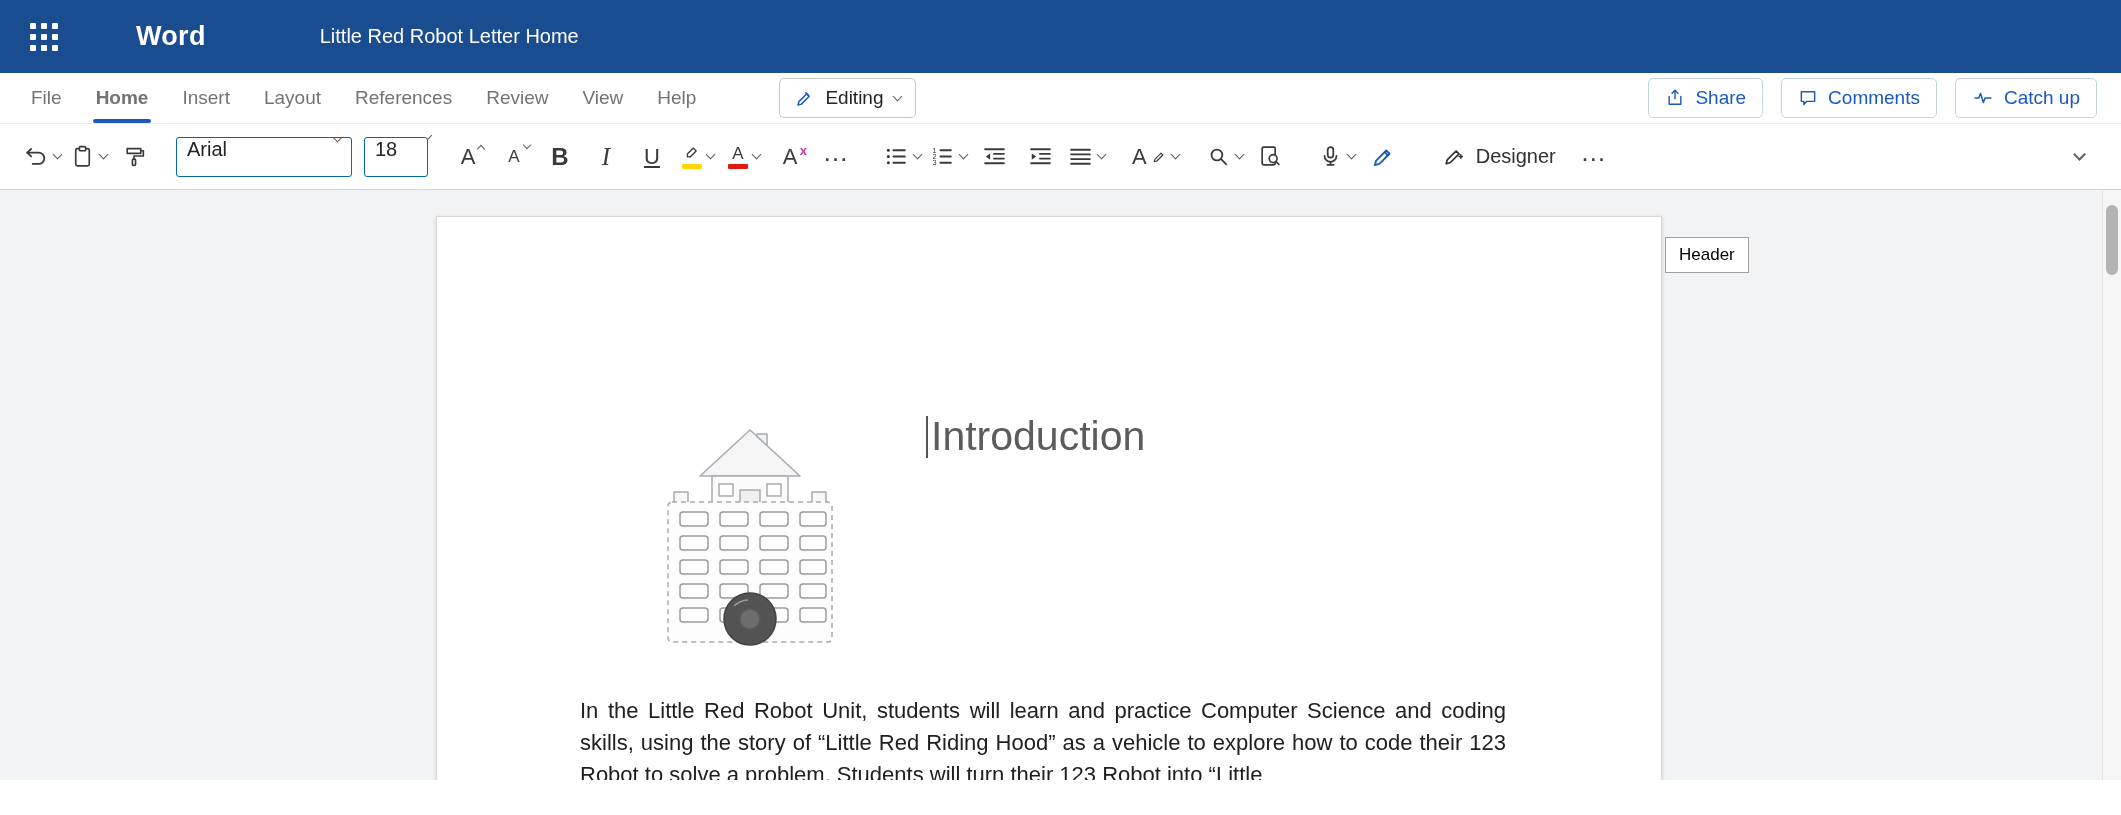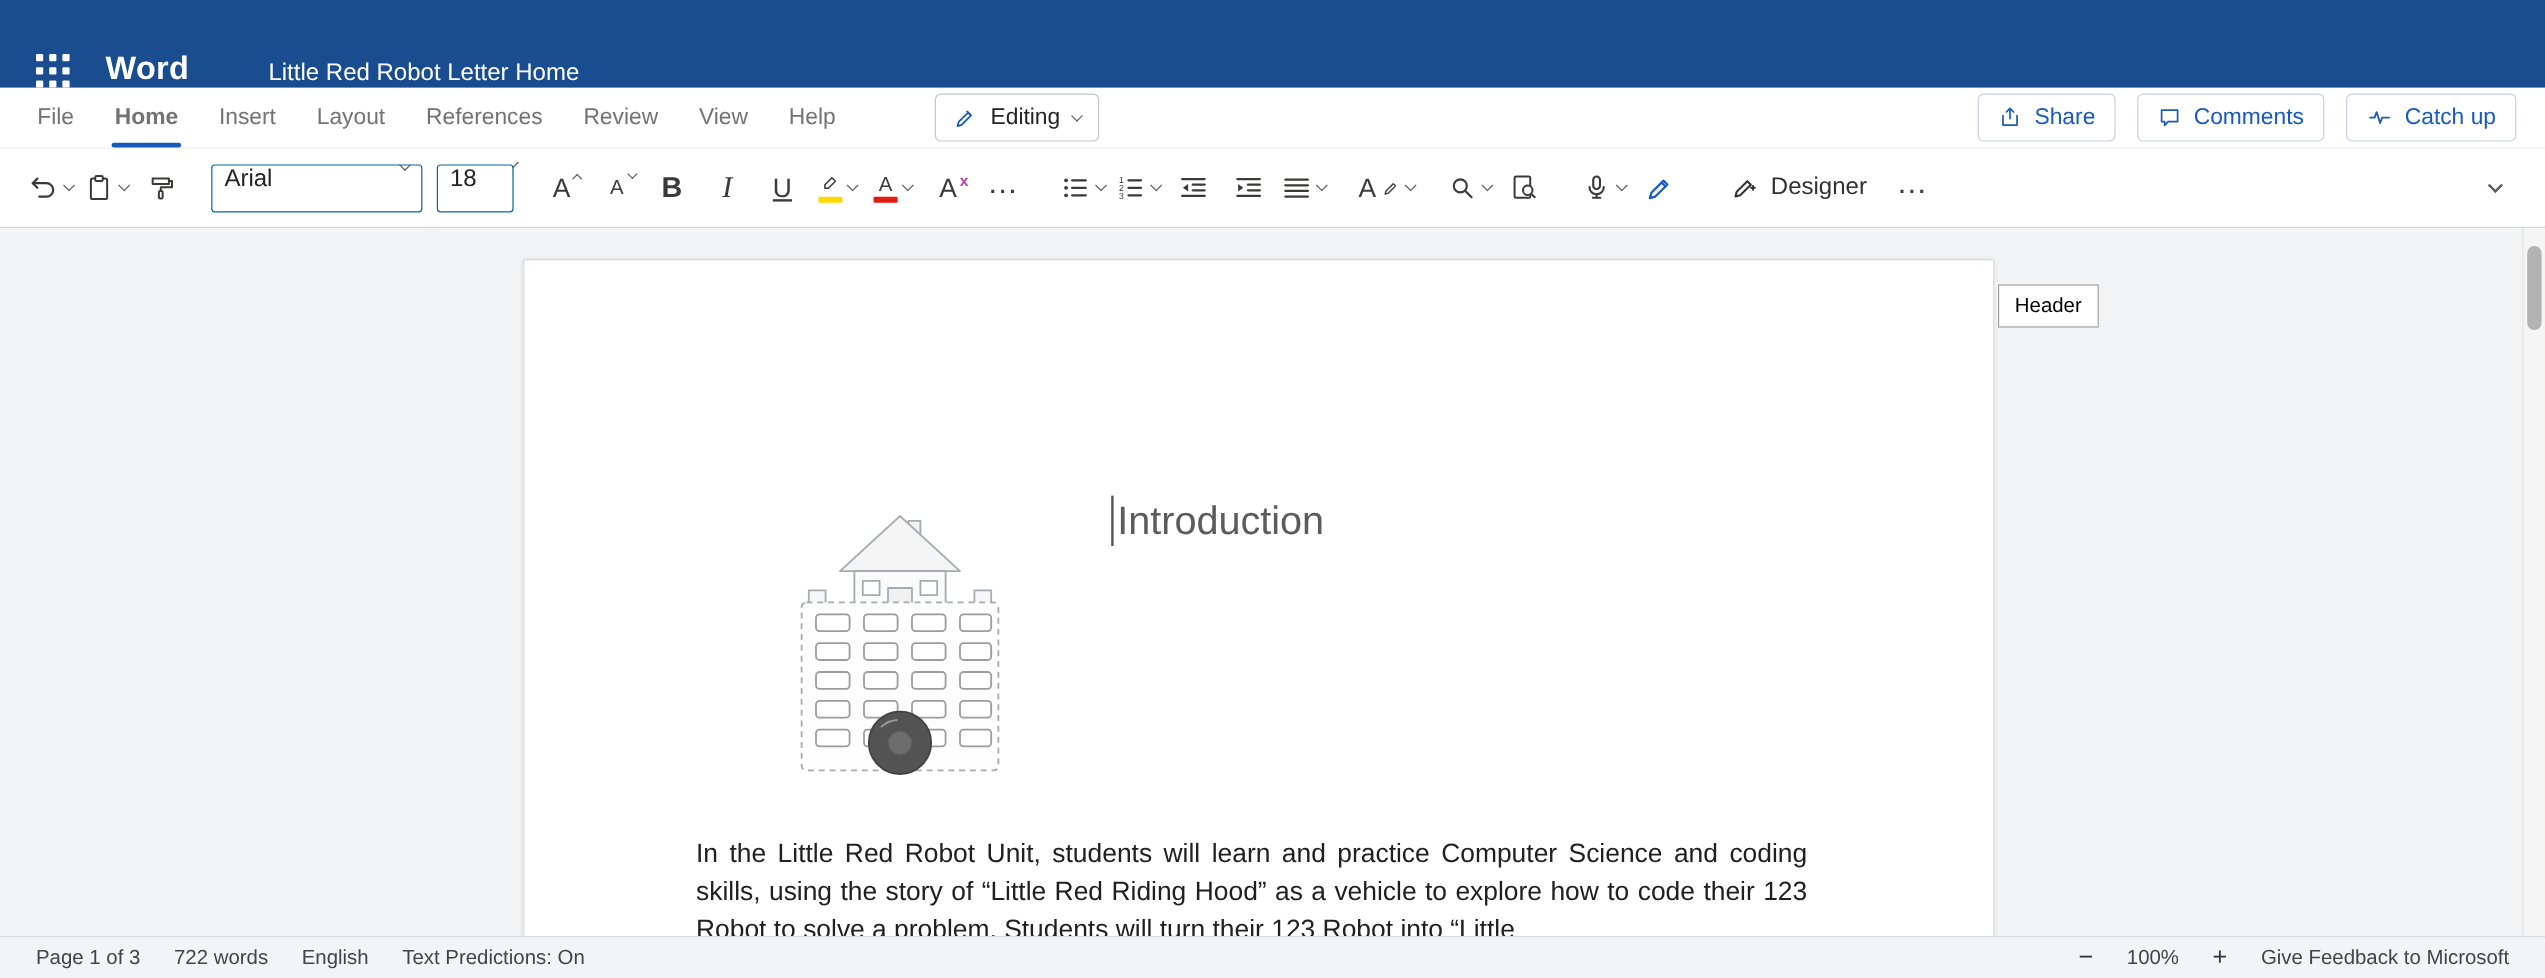--- a/index.html
+++ b/index.html
@@ -1,21 +1,21 @@
 <!DOCTYPE html>
 <html><head>
 <meta charset="utf-8">
 <style>
   * { box-sizing: border-box; margin: 0; padding: 0; }
   html,body { width:2121px; height:815px; }
   body { font-family:"Liberation Sans", sans-serif; overflow:hidden; background:#fff; }
   .app { position:relative; width:2121px; height:815px; overflow:hidden; }
 
   
-  .titlebar { position:relative; display:flex; align-items:flex-end; height:73px; background:#1a4d90; padding:0 24px; }
+  .titlebar { position:relative; display:flex; align-items:center; height:73px; background:#1a4d90; padding:0 24px;gap:48px; }
   .waffle { background:transparent; border:none; cursor:pointer; margin-left:6px; }
   .waffle .dots { display:grid; grid-template-columns:repeat(3,6px); grid-gap:5px; }
   .waffle .dots i { width:6px; height:6px; background:#fff; border-radius:1px; }
   .brand { color:#fff; font-weight:700; font-size:27px; margin-left:30px; letter-spacing:.3px; cursor:pointer; }
   .doc-title { color:#fff; font-size:20px; margin-left:66px; font-weight:400; cursor:text; }
   .search-box { position:absolute; left:50%; top:50%; transform:translate(-50%,-50%); width:455px; height:46px;
     background:#bccbe8; border:2px solid #7b97c9; border-radius:5px; display:flex; align-items:center; padding:0 14px; gap:12px; }
   .search-box input { flex:1; background:transparent; border:none; outline:none; font-size:20px; color:#16325c; font-family:inherit; }
   .search-box input::placeholder { color:#16325c; opacity:1; }
 
@@ -58,21 +58,21 @@
   .clear-x { position:absolute; top:9px; right:3px; font-size:13px; font-weight:700; color:#c13bb0; }
   .collapse { margin-left:auto; }
 
   
   .canvas { position:absolute; top:190px; left:0; right:0; bottom:35px; background:#f2f3f4; overflow:hidden; }
   .page { position:absolute; left:436px; top:26px; width:1226px; height:1200px; background:#fff;
     border:1px solid #d8d8d8; box-shadow:0 1px 4px rgba(0,0,0,.14); cursor:text; }
   .header-tab { position:absolute; left:1665px; top:47px; background:#fff; border:1px solid #a0a0a0;
     padding:7px 13px; font-size:17px; color:#000000; cursor:pointer; }
   .sketch { position:absolute; left:223px; top:197px; width:180px; height:250px; opacity:.88; cursor:pointer; }
-  .doc-heading { position:absolute; left:489px; top:196px; display:flex; align-items:center; font-size:33px; color:#5c5c5c; cursor:text; }
+  .doc-heading { position:absolute; left:489px; top:196px; display:flex; align-items:center; font-size:41px; color:#5c5c5c; cursor:text; }
   .caret-bar { width:2px; height:42px; background:#555; margin-right:3px; }
   .doc-body { position:absolute; left:143px; top:478px; width:926px; font-size:22px; line-height:32px;
     color:#202020; text-align:justify; cursor:text; }
 
   
   .scrollbar { position:absolute; right:0; top:0; bottom:0; width:19px; background:#f5f5f5; border-left:1px solid #e2e2e2; cursor:pointer; }
   .scroll-thumb { position:absolute; top:15px; left:3px; width:12px; height:70px; background:#b3b3b3; border-radius:6px; cursor:grab; }
 
   
   .statusbar { position:absolute; left:0; right:0; bottom:0; height:35px; background:#f3f4f5; border-top:1px solid #dcdcdc;
@@ -391,26 +391,14 @@
       <p class="doc-body">In the Little Red Robot Unit, students will learn and practice Computer Science and coding skills, using the story of “Little Red Riding Hood” as a vehicle to explore how to code their 123 Robot to solve a problem. Students will turn their 123 Robot into “Little</p>
     </div>
 
     <div class="header-tab">Header</div>
 
     <div class="scrollbar">
       <div class="scroll-thumb"></div>
     </div>
   </div>
 
-  <footer class="statusbar">
-    <span class="sb-item">Page 1 of 3</span>
-    <span class="sb-item">722 words</span>
-    <span class="sb-item">English</span>
-    <span class="sb-item">Text Predictions: On</span>
-    <div class="sb-right">
-      <span class="zoom-glyph">−</span>
-      <span class="sb-item">100%</span>
-      <span class="zoom-glyph">+</span>
-      <span class="sb-item">Give Feedback to Microsoft</span>
-    </div>
-  </footer>
 
 </div>
 
 </body></html>

